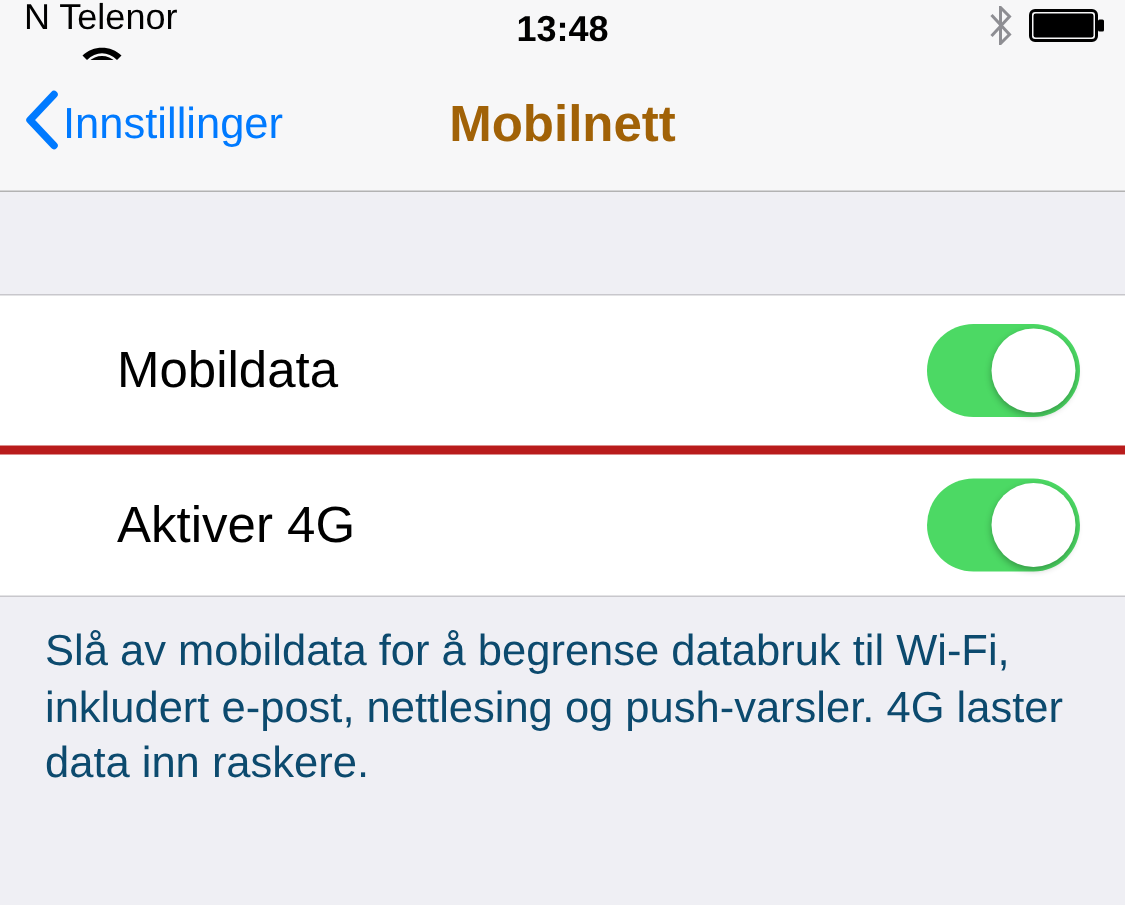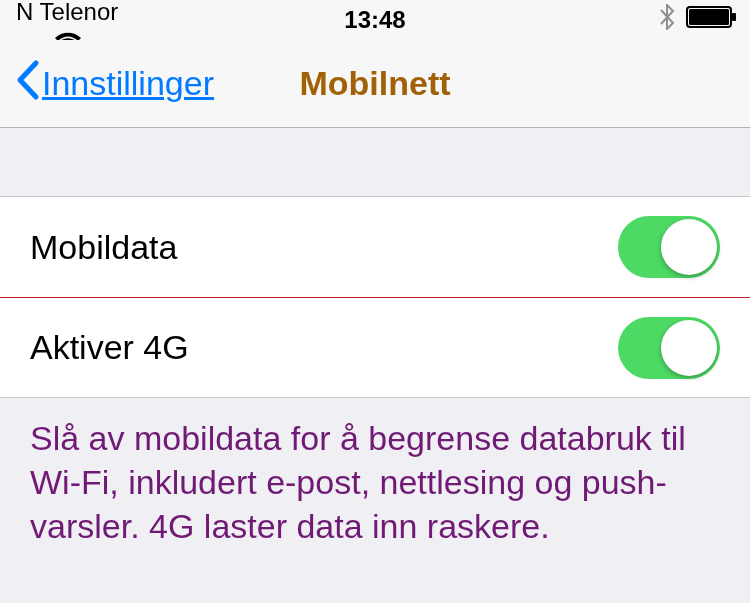--- a/index.html
+++ b/index.html
@@ -34,23 +34,22 @@
       display: flex;
       align-items: center;
       position: relative;
       border-bottom: 1px solid #b2b2b2;
       padding: 0 14px;
     }
     .back-button {
       display: flex;
       align-items: center;
       color: #007aff;
-      font-size: 34px;
+      font-size: 29px;
       cursor: pointer;
-      text-decoration: underline;
     }
     .chevron-left { margin-right: 2px; }
     .nav-title {
       position: absolute;
       left: 50%;
       transform: translateX(-50%);
       font-size: 34px;
       font-weight: 600;
       color: #a16207;
     }
@@ -62,26 +61,27 @@
       border-bottom: 1px solid #c8c7cc;
     }
     .settings-row {
       display: flex;
       align-items: center;
       justify-content: space-between;
       min-height: 100px;
       padding: 0 30px;
     }
     .settings-row + .settings-row {
-      border-top: 1px solid #b91c1c;
+      border-top: 6px solid #b91c1c;
     }
     .row-label {
       font-size: 34px;
       color: #000;
       font-weight: 400;
+      margin-left: 48px;
     }
     .toggle {
       position: relative;
       width: 102px;
       height: 62px;
       background: #4cd964;
       border-radius: 31px;
       cursor: pointer;
       border: none;
     }
@@ -90,23 +90,23 @@
       right: 3px;
       top: 3px;
       width: 56px;
       height: 56px;
       border-radius: 50%;
       background: #fff;
       box-shadow: 0 2px 5px rgba(0,0,0,0.3);
     }
     .footer-text {
       padding: 18px 30px;
-      font-size: 34px;
+      font-size: 29px;
       line-height: 1.3;
-      color: #701a75;
+      color: #0c4a6e;
     }
   </style>
 </head>
 <body>
 
 <div class="status-bar">
   <div class="status-left">
     <div class="signal-dots">
       <div class="dot filled"></div>
       <div class="dot filled"></div>

